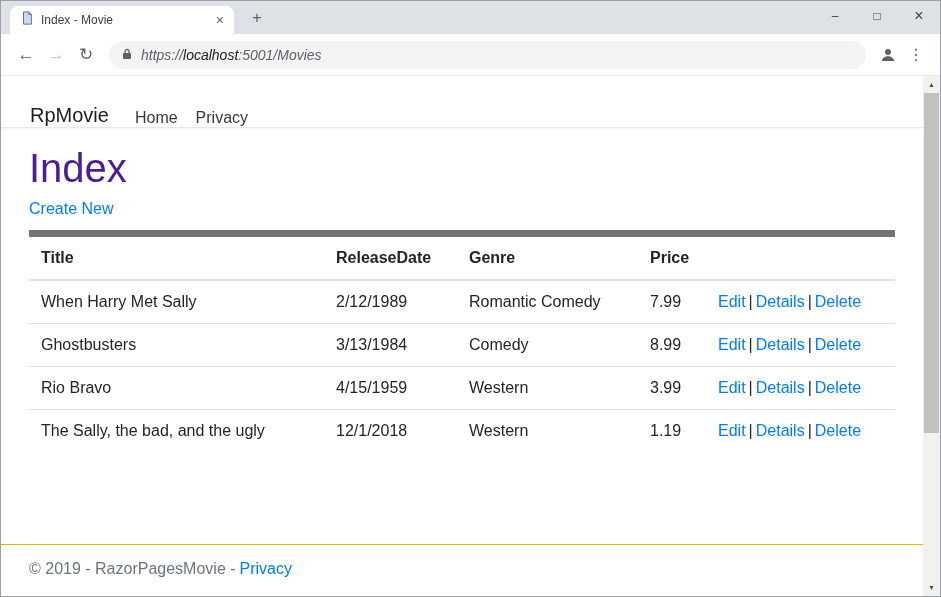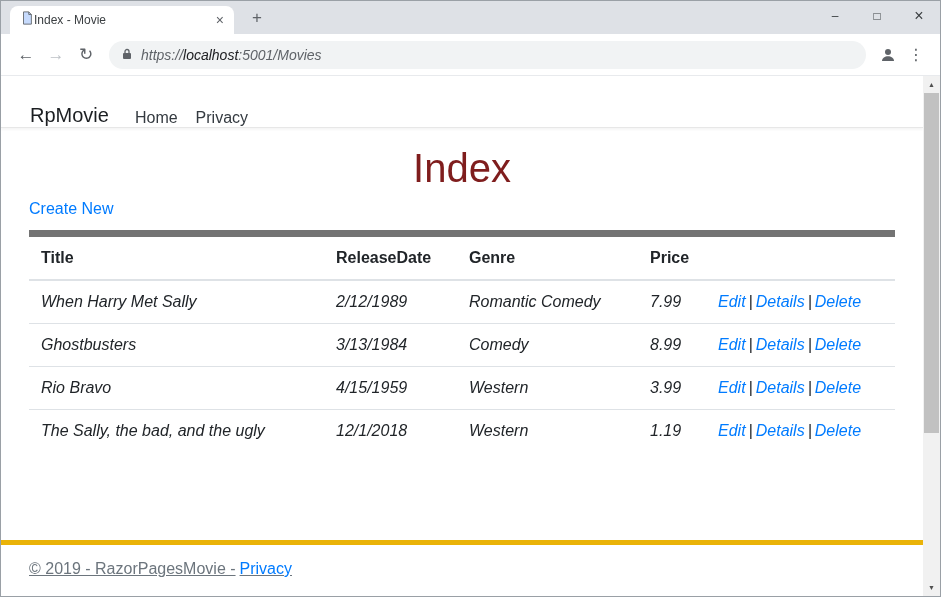--- a/index.html
+++ b/index.html
@@ -2,21 +2,21 @@
 <html><head>
 <meta charset="utf-8">
 <style>
   * { margin:0; padding:0; box-sizing:border-box; }
   html,body { width:941px; height:597px; }
   body { font-family:"Liberation Sans","DejaVu Sans",sans-serif; background:#fff; color:#212529; overflow:hidden; }
   .window { width:941px; height:597px; border:1px solid #9aa0a6; display:flex; flex-direction:column; background:#fff; }
 
   
   .tabstrip { height:33px; background:#dee1e6; display:flex; align-items:flex-end; position:relative; flex-shrink:0; }
-  .tab { width:224px; height:28px; margin-left:9px; background:#fff; border-radius:8px 8px 0 0; display:flex; align-items:center; padding:0 10px; }
+  .tab { width:224px; height:28px; margin-left:9px; background:#fff; border-radius:8px 8px 0 0; display:flex; align-items:center; gap:7px; padding:0 10px; }
   .tab-title { flex:1; font-size:12px; color:#3c4043; white-space:nowrap; overflow:hidden; }
   .tab-close { font-size:14px; color:#5f6368; line-height:1; cursor:default; }
   .newtab { align-self:center; margin-left:10px; width:26px; height:26px; display:flex; align-items:center; justify-content:center; font-size:17px; color:#5f6368; }
   .win-controls { position:absolute; top:0; right:0; height:30px; display:flex; }
   .win-btn { width:42px; height:30px; display:flex; align-items:center; justify-content:center; color:#3c4043; font-size:12px; }
   .win-btn.close { font-size:16px; }
 
   
   .toolbar { height:42px; display:flex; align-items:center; padding:0 10px; flex-shrink:0; background:#fff; border-bottom:1px solid #e8eaed; }
   .tool-btn { width:30px; height:30px; display:flex; align-items:center; justify-content:center; font-size:17px; color:#5f6368; }
@@ -32,28 +32,28 @@
   .scrollbar { width:17px; background:#f1f1f1; display:flex; flex-direction:column; flex-shrink:0; }
   .sb-btn { height:17px; display:flex; align-items:center; justify-content:center; font-size:7px; color:#505050; }
   .sb-track { flex:1; position:relative; }
   .sb-thumb { position:absolute; top:0; left:1px; right:1px; height:340px; background:#c1c1c1; }
 
   
   .navbar { height:52px; display:flex; align-items:flex-end; padding:0 29px; border-bottom:1px solid #e7e7e7; box-shadow:0 2px 2px rgba(0,0,0,.04); flex-shrink:0; background:#fff; }
   .brand { font-size:20px; color:#1b1e21; text-decoration:none; margin-right:26px; }
   .nav-link { font-size:16px; color:#343a40; text-decoration:none; margin-right:18px; }
   .main { padding:18px 28px 0; }
-  .page-title { font-size:40px; font-weight:500; line-height:1.1; margin-bottom:10px; color:#7f1d1d;text-align:center; }
+  .page-title { font-size:40px; font-weight:500; line-height:1.1; margin-bottom:10px; color:#4c1d95; }
   .create-link { display:inline-block; color:#007bff; text-decoration:none; margin-bottom:12px; font-size:16px; }
   table { width:100%; border-collapse:collapse; font-size:16px; }
   th { text-align:left; font-weight:700; padding:12px; border-top:7px solid #737373; border-bottom:2px solid #dee2e6; }
-  td { padding:12px; border-top:1px solid #dee2e6;font-style:italic; }
+  td { padding:12px; border-top:1px solid #dee2e6; }
   a.action { color:#007bff; text-decoration:none; }
   .sep { margin:0 3px; color:#212529; }
-  .footer { margin-top:auto; border-top:5px solid #eab308; padding:15px 28px 18px; color:#6c757d; font-size:16px;text-decoration:underline; }
+  .footer { margin-top:auto; border-top:1px solid #eab308; padding:15px 28px 18px; color:#6c757d; font-size:16px; }
   .footer a { margin-left:4px; }
 </style>
 </head>
 <body>
 
 <div class="window">
 
   <div class="tabstrip">
     <div class="tab">
       <span>

